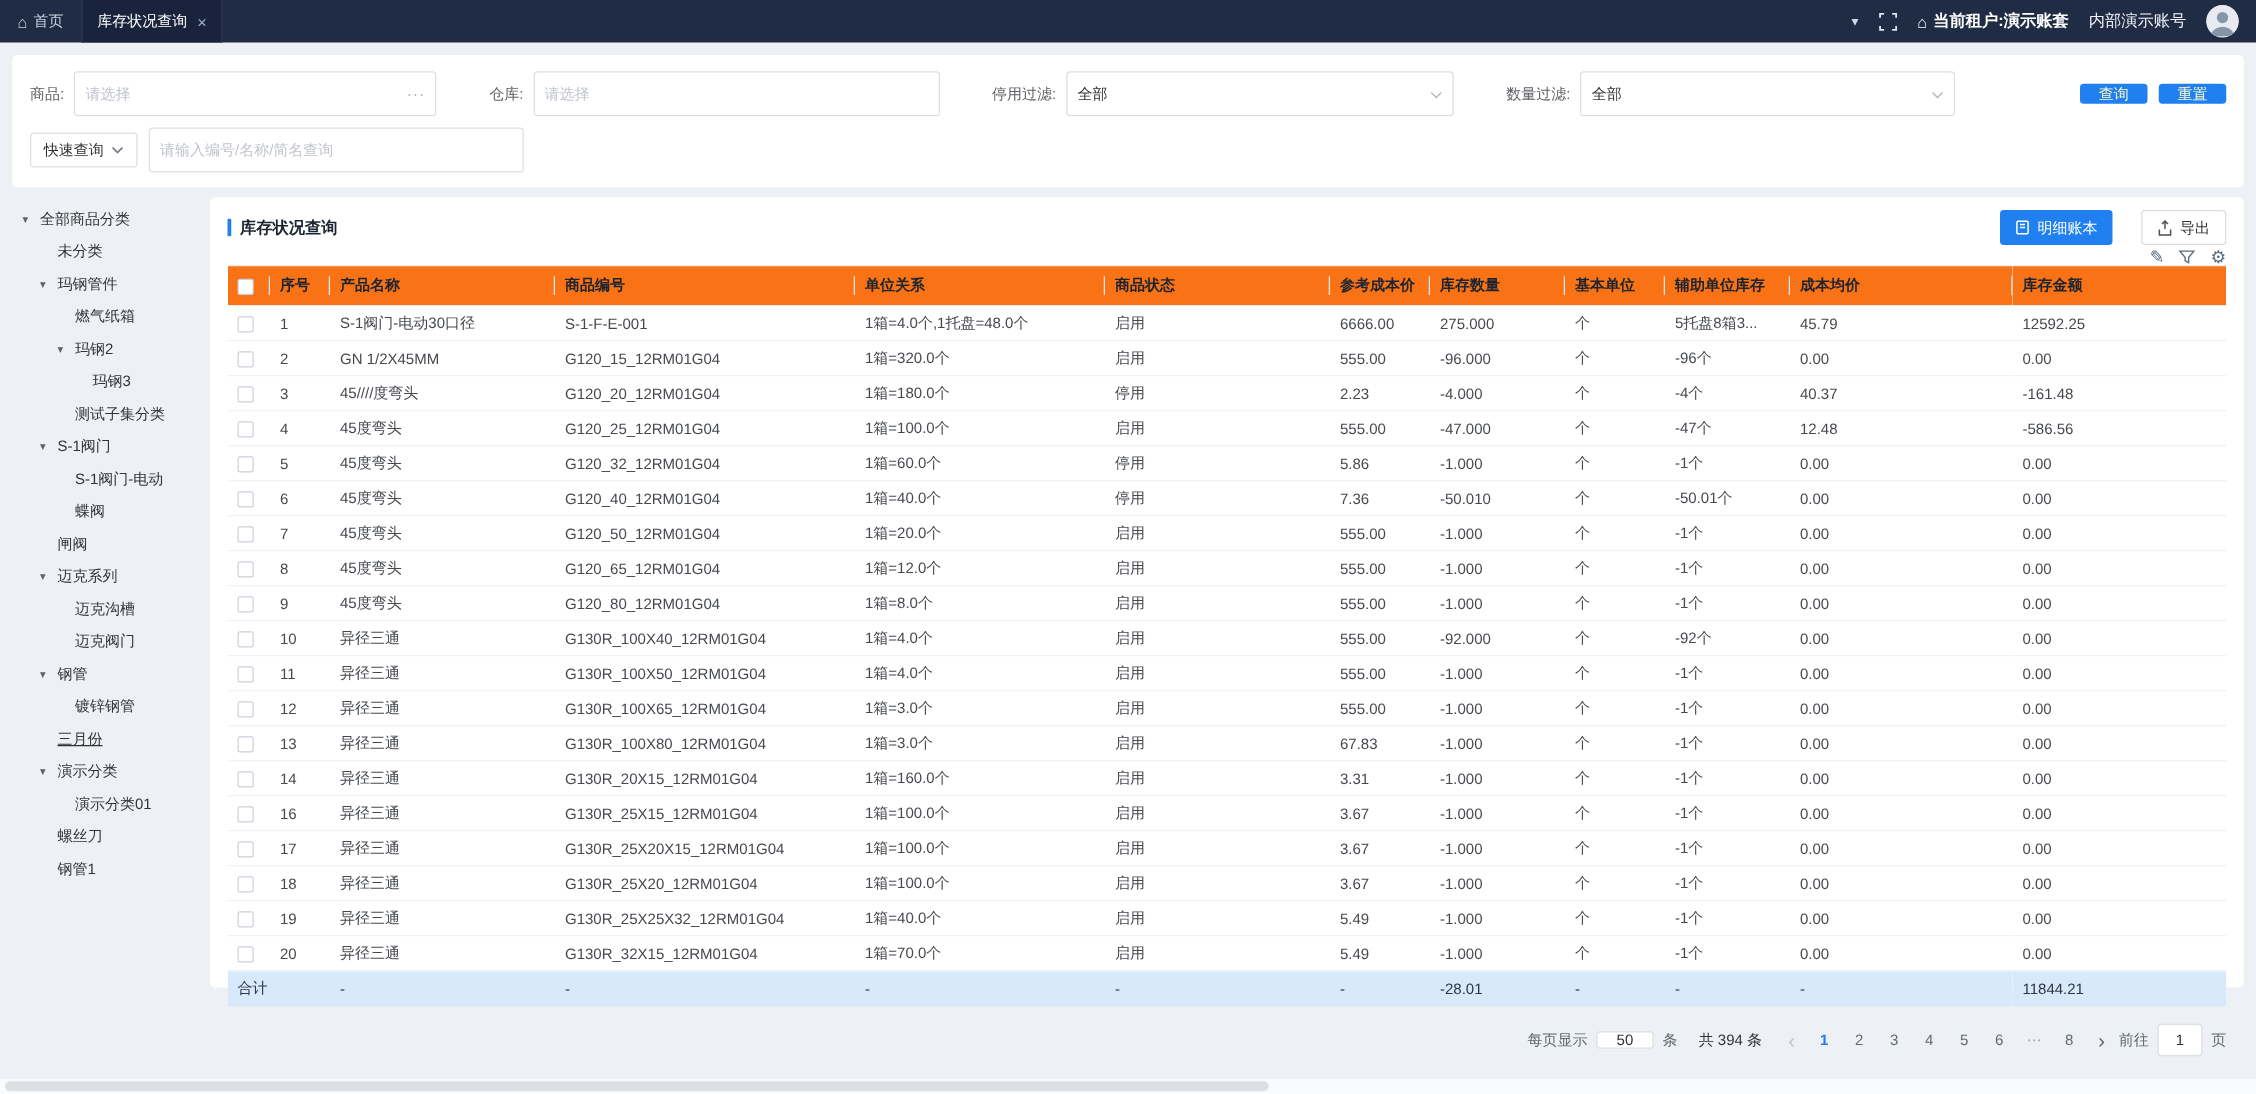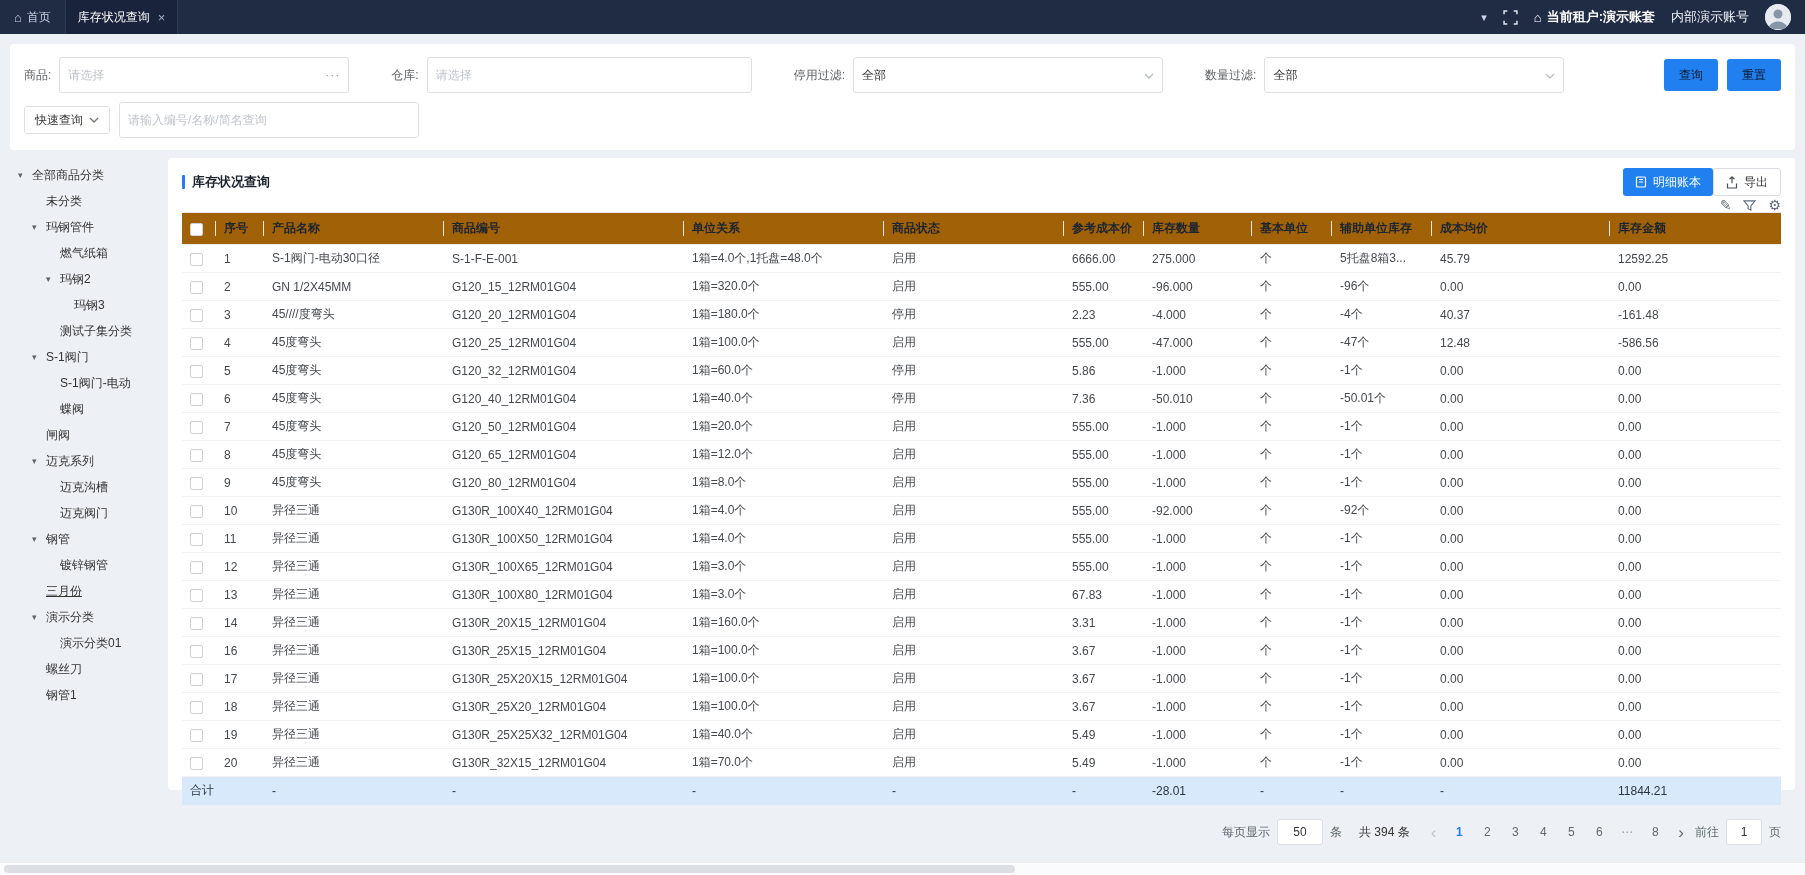--- a/index.html
+++ b/index.html
@@ -25,50 +25,50 @@
   .filter-row + .filter-row{margin-top:9px}
   .fgroup{display:flex;align-items:center;margin-right:42px}
   .fgroup label{color:#606266;margin-right:8px;white-space:nowrap}
   .inp{height:36px;border:1px solid #dcdfe6;border-radius:3px;background:#fff;display:flex;align-items:center;padding:0 8px;color:#333}
   .inp input{border:none;outline:none;flex:1;font:12px "Liberation Sans",sans-serif;color:#333;min-width:0;background:transparent}
   .inp input::placeholder{color:#c0c4cc}
   .suffix-more{color:#9aa0a8;letter-spacing:1px;cursor:pointer;padding-left:6px}
   .sel{cursor:pointer;justify-content:space-between}
   .sel .val{color:#333}
   .w290{width:290px}.w325{width:325px}.w310{width:310px}.w300{width:300px}
-  .btn-blue{background:#2080f0;color:#0f172a;border:none;border-radius:3px;height:32px;padding:0 15px;font:12px "Liberation Sans",sans-serif;cursor:pointer}
+  .btn-blue{background:#2080f0;color:#fef9c3;border:none;border-radius:3px;height:16px;padding:0 15px;font:12px "Liberation Sans",sans-serif;cursor:pointer}
   .filter-actions{margin-left:auto;display:flex;gap:9px}
   .quick-btn{height:28px;border:1px solid #dcdfe6;border-radius:3px;background:#fff;color:#333;padding:0 10px;display:flex;align-items:center;gap:6px;font:12px "Liberation Sans",sans-serif;cursor:pointer;margin-right:9px}
 
   
   .content{display:flex;align-items:flex-start;padding:0 10px;gap:10px}
   .tree{width:148px;padding:4px 0 0 4px;flex:none}
   .tree-item{display:flex;align-items:center;height:26px;cursor:pointer;white-space:nowrap;color:#333}
   .tree-arrow{width:14px;flex:none;font-size:9px;color:#606266}
   .main-card{flex:1;background:#fff;border-radius:4px;padding:10px 14px 12px;height:632px;display:flex;flex-direction:column}
 
   .main-header{display:flex;align-items:center;height:30px}
   .title-bar{width:3px;height:14px;background:#2080f0;margin-right:7px;border-radius:1px}
   .page-title{font-size:13px;font-weight:bold;color:#1c2430}
-  .main-actions{margin-left:auto;display:flex;gap:0}
+  .main-actions{margin-left:auto;display:flex;gap:23px}
   .detail-btn{background:#2080f0;color:#fff;border:none;border-radius:3px;height:28px;padding:0 12px;display:flex;align-items:center;gap:6px;font:12px "Liberation Sans",sans-serif;cursor:pointer}
   .export-btn{background:#fff;color:#333;border:1px solid #d9dce1;border-radius:3px;height:28px;padding:0 12px;display:flex;align-items:center;gap:6px;font:12px "Liberation Sans",sans-serif;cursor:pointer}
 
   .table-tools{display:flex;justify-content:flex-end;align-items:center;gap:12px;height:26px;color:#5b6b7d;margin-top:2px}
   .tool-ico{cursor:pointer;font-size:14px;line-height:1;display:inline-flex;align-items:center}
 
   table{width:100%;border-collapse:collapse;table-layout:fixed;font-size:12px}
-  th{background:#a16207;border-top:1px solid #e8eaee;border-bottom:1px solid #e8eaee;padding:7px 8px;text-align:left;font-weight:bold;color:#1c2430;position:relative;white-space:nowrap;overflow:hidden}
+  th{background:#f97316;border-top:1px solid #e8eaee;border-bottom:1px solid #e8eaee;padding:7px 8px;text-align:left;font-weight:bold;color:#1c2430;position:relative;white-space:nowrap;overflow:hidden}
   th:not(:last-child)::after{content:"";position:absolute;right:0;top:8px;bottom:8px;width:1px;background:#e4e7eb}
   td{padding:5px 8px;border-bottom:1px solid #f0f2f5;color:#45494e;white-space:nowrap;overflow:hidden;text-overflow:ellipsis}
   .cbx{display:inline-block;width:13px;height:13px;border:1px solid #ccd1d9;border-radius:2px;background:#fff;vertical-align:middle;cursor:pointer}
   .total-row td{background:#d8e9fb;border-bottom:1px solid #d8e9fb;color:#2c3642}
 
   .pagination{display:flex;justify-content:flex-end;align-items:center;gap:7px;margin-top:14px;color:#606a72}
-  .pp-input{width:46px;height:26px;border:1px solid #dcdfe6;border-radius:3px;text-align:center;font:12px "Liberation Sans",sans-serif;color:#333}
+  .pp-input{width:46px;height:14px;border:1px solid #dcdfe6;border-radius:3px;text-align:center;font:12px "Liberation Sans",sans-serif;color:#333}
   .goto-input{width:36px;height:26px;border:1px solid #dcdfe6;border-radius:3px;text-align:center;font:12px "Liberation Sans",sans-serif;color:#333}
   .total-text{margin:0 10px;color:#333}
   .pg-arrow{font-size:17px;line-height:1;cursor:pointer;padding:0 4px}
   .pg-arrow.prev{color:#c0c4cc}
   .pg-arrow.next{color:#606a72}
   .pages{display:inline-flex;gap:4px}
   .page{min-width:24px;text-align:center;padding:4px 2px;cursor:pointer;color:#606a72;border-radius:3px}
   .page.active{color:#2080f0;font-weight:bold}
   .page.dots{cursor:default;color:#9aa0a8}
 

